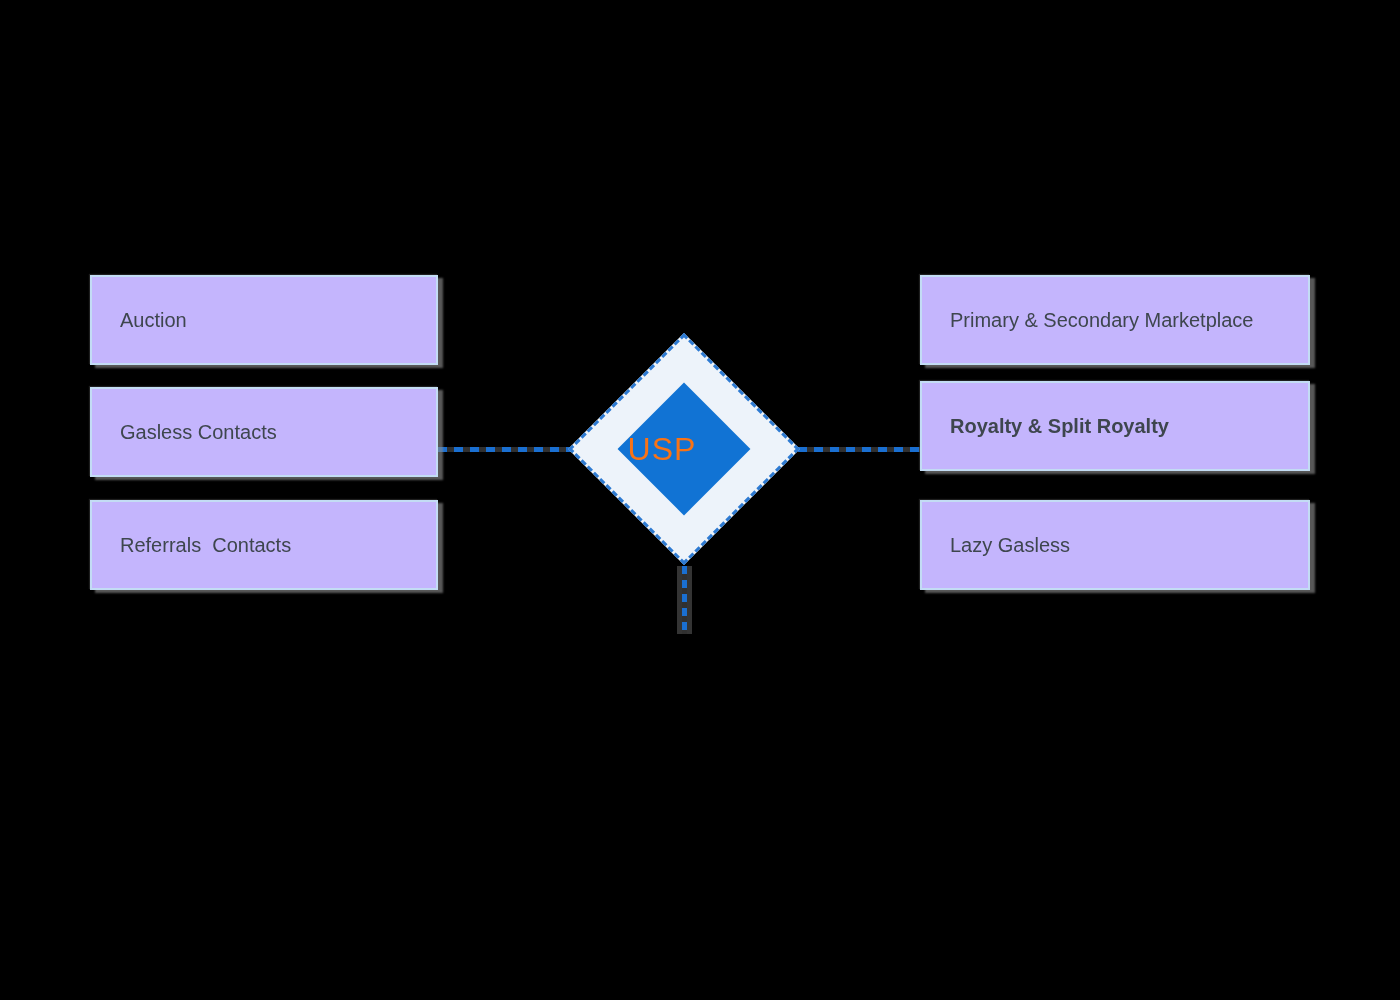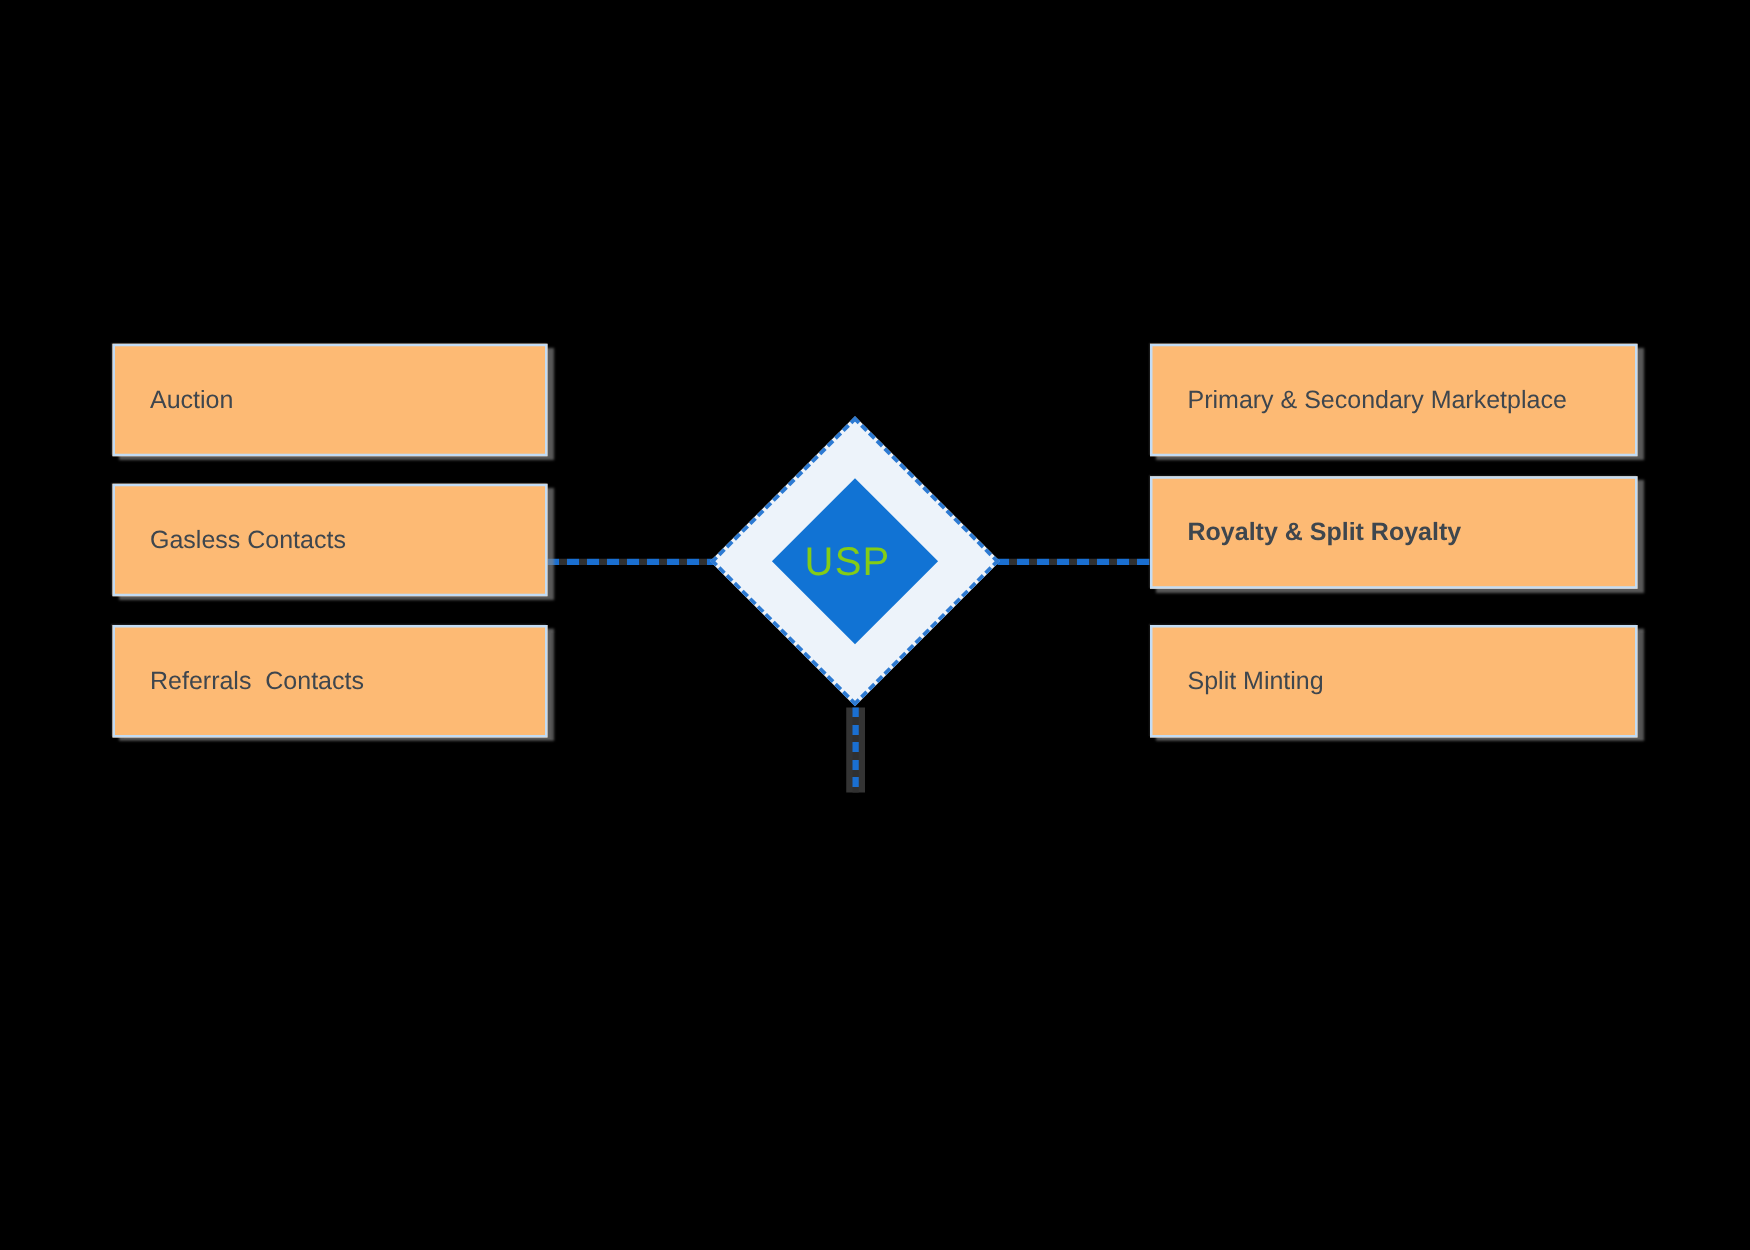--- a/index.html
+++ b/index.html
@@ -12,21 +12,21 @@
     position: relative;
     width: 1400px;
     height: 1000px;
     background: #000000;
     overflow: hidden;
   }
 
   
   .node {
     position: absolute;
-    background: #fdba74;
+    background: #c4b5fd;
     border: 2px solid #c3dcf4;
     box-shadow: 5px 3px 2px rgba(135,135,135,0.65), -1px -1px 1px rgba(120,120,120,0.25);
     display: flex;
     align-items: center;
     box-sizing: border-box;
     text-align: center;
   }
   .node .label {
     color: #3e464e;
     font-size: 20px;
@@ -84,26 +84,26 @@
   }
   .diamond-inner {
     position: absolute;
     left: 637px; top: 402px;
     width: 94px; height: 94px;
     background: #1173d4;
     transform: rotate(45deg);
   }
   .diamond-label {
     position: absolute;
-    left: 596px; top: 367px;
+    left: 580px; top: 367px;
     width: 164px; height: 164px;
     display: flex;
     align-items: center;
     justify-content: center;
-    color: #84cc16;
+    color: #f97316;
     font-size: 32px;
     letter-spacing: 1px;
   }
 </style>
 </head>
 <body>
 
 <div class="stage">
 
   <div class="connector-h conn-left"></div>
@@ -125,17 +125,17 @@
     <span class="label">Primary &amp; Secondary Marketplace</span>
   </div>
 
   <div class="node node-left nl-3">
     <span class="label">Referrals  Contacts</span>
   </div>
   <div class="node node-right nr-2">
     <span class="label">Royalty &amp; Split Royalty</span>
   </div>
   <div class="node node-right nr-3">
-    <span class="label">Split Minting</span>
+    <span class="label">Lazy Gasless</span>
   </div>
 
 
 </div>
 
 </body></html>

